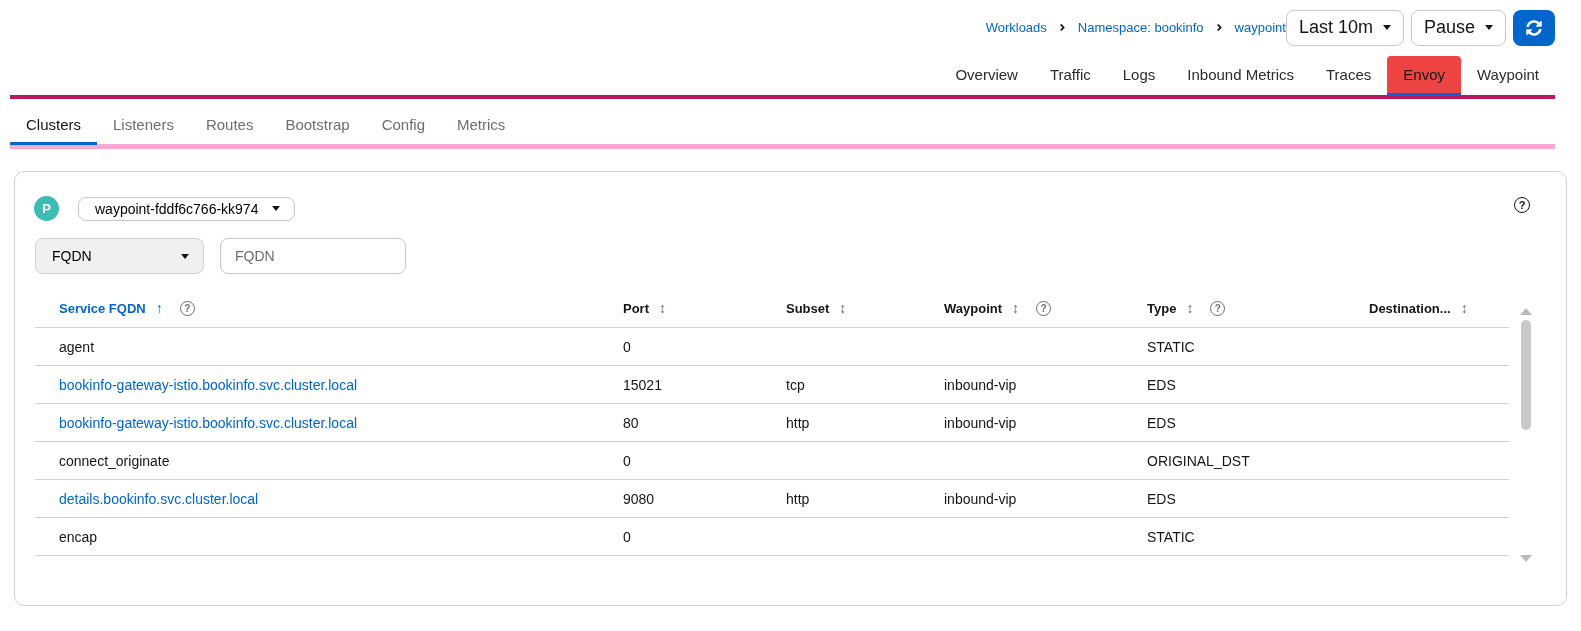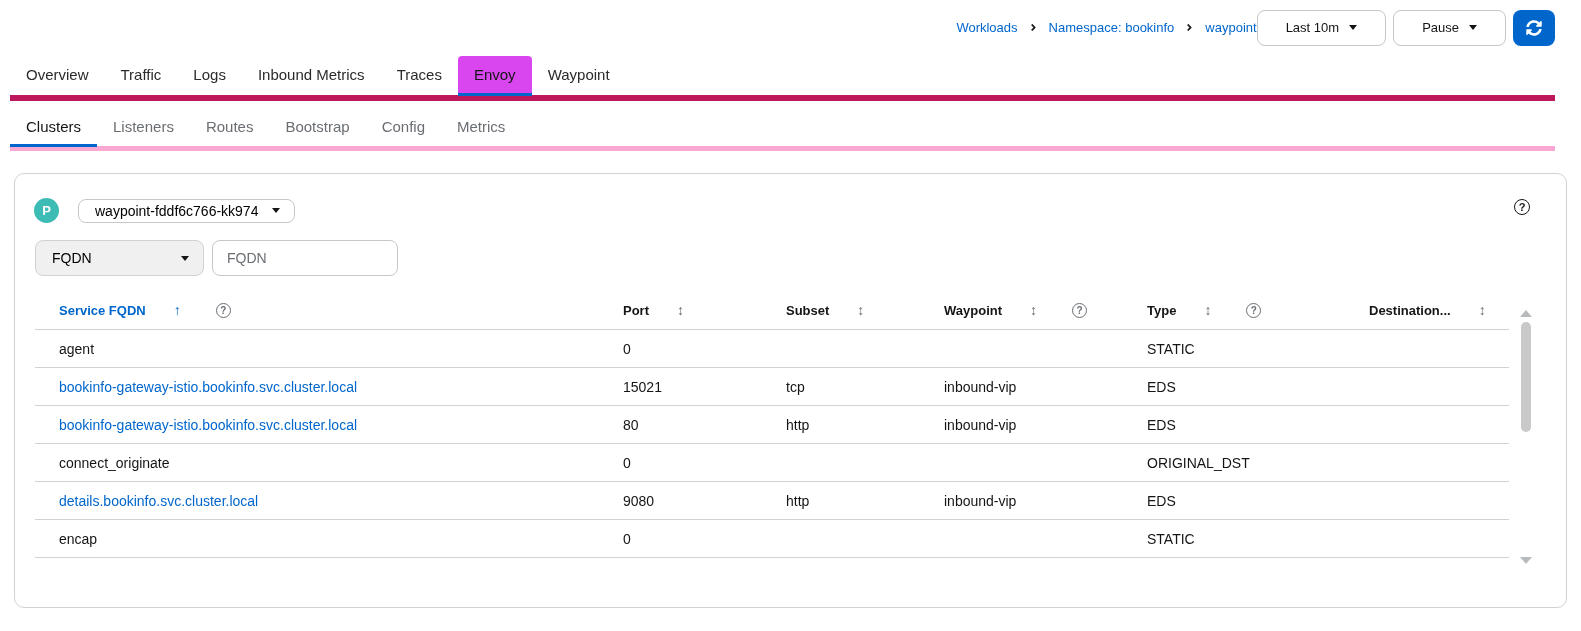--- a/index.html
+++ b/index.html
@@ -7,33 +7,33 @@
     font-family: "Liberation Sans", sans-serif; color: #151515; }
 
   
   .topbar { display: flex; justify-content: flex-end; align-items: center;
     padding: 9px 26px 0 10px; height: 46px; }
   .breadcrumb { display: flex; align-items: center; gap: 11px; font-size: 13px; }
   .breadcrumb a { color: #0066cc; text-decoration: none; cursor: pointer; }
   .crumb-sep { display: inline-flex; align-items: center; }
   .toolbar { display: flex; align-items: center; gap: 7px; }
   .pf-btn { display: inline-flex; align-items: center; gap: 10px; height: 36px;
-    padding: 0 28px; background: #fff; border: 1px solid #c7c7c7; border-radius: 8px;
-    font-size: 13px; color: #151515; font-family: inherit; cursor: pointer; }
+    padding: 0 12px; background: #fff; border: 1px solid #c7c7c7; border-radius: 8px;
+    font-size: 18px; color: #151515; font-family: inherit; cursor: pointer; }
   .caret { width: 0; height: 0; border-left: 4.5px solid transparent;
     border-right: 4.5px solid transparent; border-top: 5.5px solid #151515; display: inline-block; }
   .btn-primary { width: 42px; height: 36px; background: #0066cc; border: none;
     border-radius: 8px; display: inline-flex; align-items: center; justify-content: center; cursor: pointer; }
 
   
-  .tabs { display: flex; margin: 10px 26px 0 10px; border-bottom: 6px solid #be185d; }
+  .tabs { display: flex; margin: 10px 26px 0 10px; border-bottom: 4px solid #be185d; justify-content: flex-end; }
   .tab { padding: 10px 16px; font-size: 15px; color: #2b2b2b; background: transparent;
     border: none; border-bottom: 3px solid transparent; margin-bottom: -1px;
     font-family: inherit; cursor: pointer; white-space: nowrap; }
-  .tab.active { background: #d946ef; border-bottom-color: #0066cc; border-radius: 4px 4px 0 0; color: #151515; }
+  .tab.active { background: #ef4444; border-bottom-color: #0066cc; border-radius: 4px 4px 0 0; color: #151515; }
 
   .subtabs { display: flex; margin: 8px 26px 0 10px; border-bottom: 5px solid #f9a8d4; }
   .subtab { padding: 9px 16px; font-size: 15px; color: #6a6e73; background: transparent;
     border: none; border-bottom: 3px solid transparent; margin-bottom: -1px;
     font-family: inherit; cursor: pointer; white-space: nowrap; }
   .subtab.active { color: #151515; border-bottom-color: #0066cc; }
 
   
   .card { position: relative; margin: 22px 14px 0 14px; height: 435px;
     border: 1px solid #d2d2d2; border-radius: 10px; background: #fff; }
@@ -42,34 +42,34 @@
     color: #fff; font-size: 13px; font-weight: bold; display: inline-flex;
     align-items: center; justify-content: center; }
   .pod-select { display: inline-flex; align-items: center; justify-content: space-between;
     gap: 14px; height: 24px; padding: 0 14px 0 16px; background: #fff;
     border: 1px solid #c7c7c7; border-radius: 8px; font-size: 14px; font-family: inherit; cursor: pointer; }
   .help-circle { display: inline-flex; align-items: center; justify-content: center;
     width: 15px; height: 15px; border: 1.4px solid currentColor; border-radius: 50%;
     font-size: 10px; font-weight: bold; cursor: pointer; flex: none; }
   .card-help { position: absolute; top: 25px; right: 36px; color: #151515; width: 16px; height: 16px; font-size: 11px; }
 
-  .card-row2 { display: flex; align-items: center; gap: 8px; padding: 17px 0 0 20px; }
+  .card-row2 { display: flex; align-items: center; gap: 16px; padding: 17px 0 0 20px; }
   .filter-select { display: inline-flex; align-items: center; justify-content: space-between;
     width: 169px; height: 36px; padding: 0 14px 0 16px; background: #f0f0f0;
     border: 1px solid #d2d2d2; border-radius: 8px; font-size: 14px; font-family: inherit; cursor: pointer; }
   .filter-input { width: 186px; height: 36px; padding: 0 14px; border: 1px solid #c7c7c7;
     border-radius: 8px; font-size: 14px; font-family: inherit; color: #151515; }
   .filter-input::placeholder { color: #6a6e73; }
 
   
   .table-wrap { margin: 26px 57px 0 20px; }
   table { width: 100%; border-collapse: collapse; table-layout: fixed; }
   th { text-align: left; font-size: 13px; font-weight: bold; color: #151515;
     padding: 0 0 11px 24px; border-bottom: 1px solid #d2d2d2; }
-  .th-inner { display: inline-flex; align-items: center; gap: 28px; }
+  .th-inner { display: inline-flex; align-items: center; gap: 10px; }
   .th-sorted { color: #0066cc; }
   .sort-icon { font-size: 14px; color: #6a6e73; cursor: pointer; font-weight: normal; }
   .sort-icon.asc { color: #0066cc; font-weight: bold; }
   th .help-circle { color: #6a6e73; margin-left: 7px; }
   td { height: 38px; font-size: 14px; color: #151515; padding: 0 0 0 24px;
     border-bottom: 1px solid #d2d2d2; vertical-align: middle; white-space: nowrap;
     overflow: hidden; text-overflow: ellipsis; }
   td.link-cell { color: #0066cc; cursor: pointer; }
 
   

